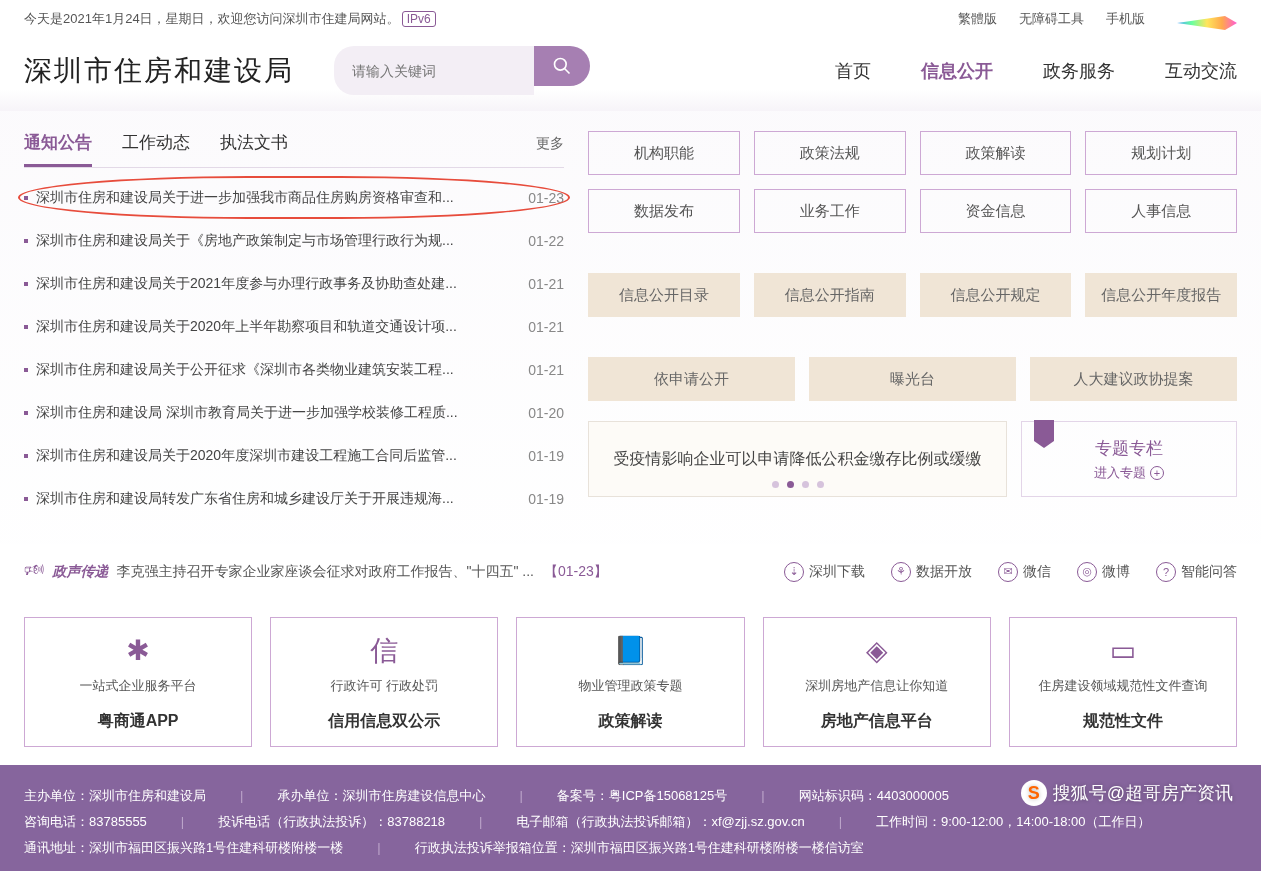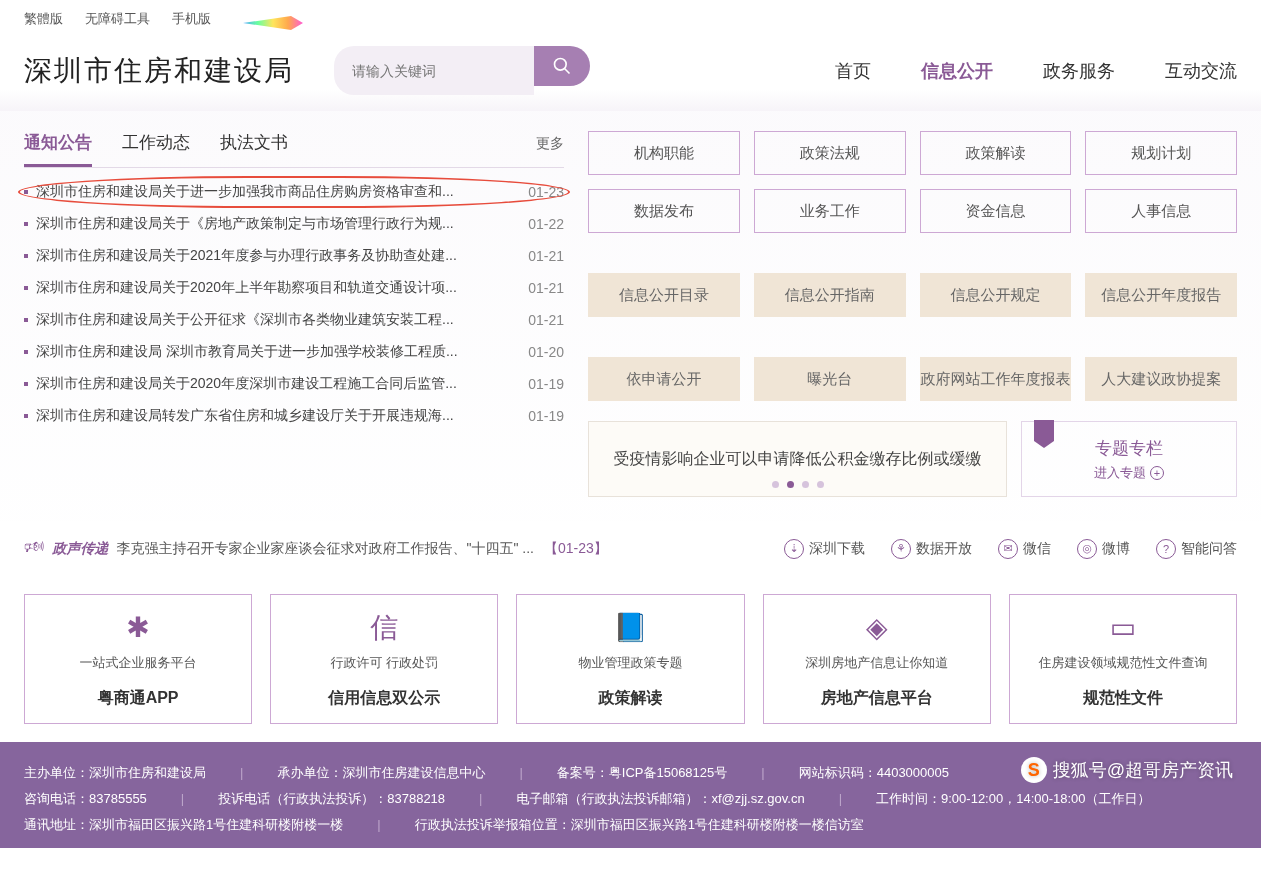--- a/index.html
+++ b/index.html
@@ -24,21 +24,21 @@
 .main-nav span.active { color:#8a5a96; font-weight:600; }
 
 
 .content-row { display:flex; gap:24px; padding:20px 24px 24px 24px; background:linear-gradient(180deg,rgba(220,210,230,.1),rgba(245,245,250,.05)); }
 .news-col { width:540px; }
 .tabs-row { display:flex; align-items:baseline; border-bottom:1px solid #e3d9e7; position:relative; }
 .tabs-row .tab { font-size:17px; color:#333; padding:0 0 10px 0; margin-right:30px; cursor:pointer; }
 .tabs-row .tab.active { color:#8a5a96; font-weight:600; border-bottom:3px solid #8a5a96; }
 .tabs-row .more { margin-left:auto; font-size:14px; color:#666; cursor:pointer; }
 .news-list { margin-top:8px; }
-.news-item { display:flex; align-items:center; height:32px; font-size:14px; color:#444; }
+.news-item { display:flex; align-items:center; height:43px; font-size:14px; color:#444; }
 .news-item .dot { width:4px; height:4px; background:#8a5a96; margin-right:8px; flex-shrink:0; }
 .news-item .title { white-space:nowrap; overflow:hidden; text-overflow:ellipsis; flex:1; }
 .news-item .date { color:#888; margin-left:12px; }
 .news-item.highlight { position:relative; }
 .news-item.highlight::after { content:""; position:absolute; left:-6px; right:-6px; top:0; bottom:0; border:2px solid #e74c3c; border-radius:50%/60%; pointer-events:none; }
 
 
 .grid-col { flex:1; display:flex; flex-direction:column; gap:14px; }
 .grid-row { display:flex; gap:14px; }
 .gbtn { flex:1; height:44px; display:flex; align-items:center; justify-content:center; font-size:15px; color:#555; cursor:pointer; }
@@ -81,20 +81,24 @@
 .footer .divider { color:#bda6cb; margin-right:34px; }
 
 
 .watermark { position:absolute; right:28px; bottom:60px; color:#fff; font-size:18px; display:flex; align-items:center; gap:6px; text-shadow:0 0 4px rgba(0,0,0,.3); }
 .watermark .wm-ic { width:26px; height:26px; border-radius:50%; background:#fff; color:#f60; display:flex; align-items:center; justify-content:center; font-weight:700; }
 </style>
 </head>
 <body>
 
 <div class="topbar">
+  <div class="topbar-left">
+    <span>今天是2021年1月24日，星期日，欢迎您访问深圳市住建局网站。</span>
+    <span class="ipv6-badge">IPv6</span>
+  </div>
   <div class="topbar-right">
     <span>繁體版</span>
     <span>无障碍工具</span>
     <span>手机版</span>
     <div class="sz-logo"></div>
   </div>
 </div>
 
 <div class="header">
   <div class="site-title">深圳市住房和建设局</div>
@@ -182,21 +186,20 @@
       </div>
     <div class="grid-row" id="gr3">
         <div class="gbtn fill">信息公开目录</div>
         <div class="gbtn fill">信息公开指南</div>
         <div class="gbtn fill">信息公开规定</div>
         <div class="gbtn fill">信息公开年度报告</div>
       </div>
     <div class="grid-row" id="gr4">
         <div class="gbtn fill">依申请公开</div>
         <div class="gbtn fill">曝光台</div>
-        <div class="gbtn fill">政府网站工作年度报表</div>
         <div class="gbtn fill">人大建议政协提案</div>
       </div>
 
     <div class="banner-row">
       <div class="banner-left">
         <span>受疫情影响企业可以申请降低公积金缴存比例或缓缴</span>
         <div class="dots">
           <span></span>
           <span class="active"></span>
           <span></span>

